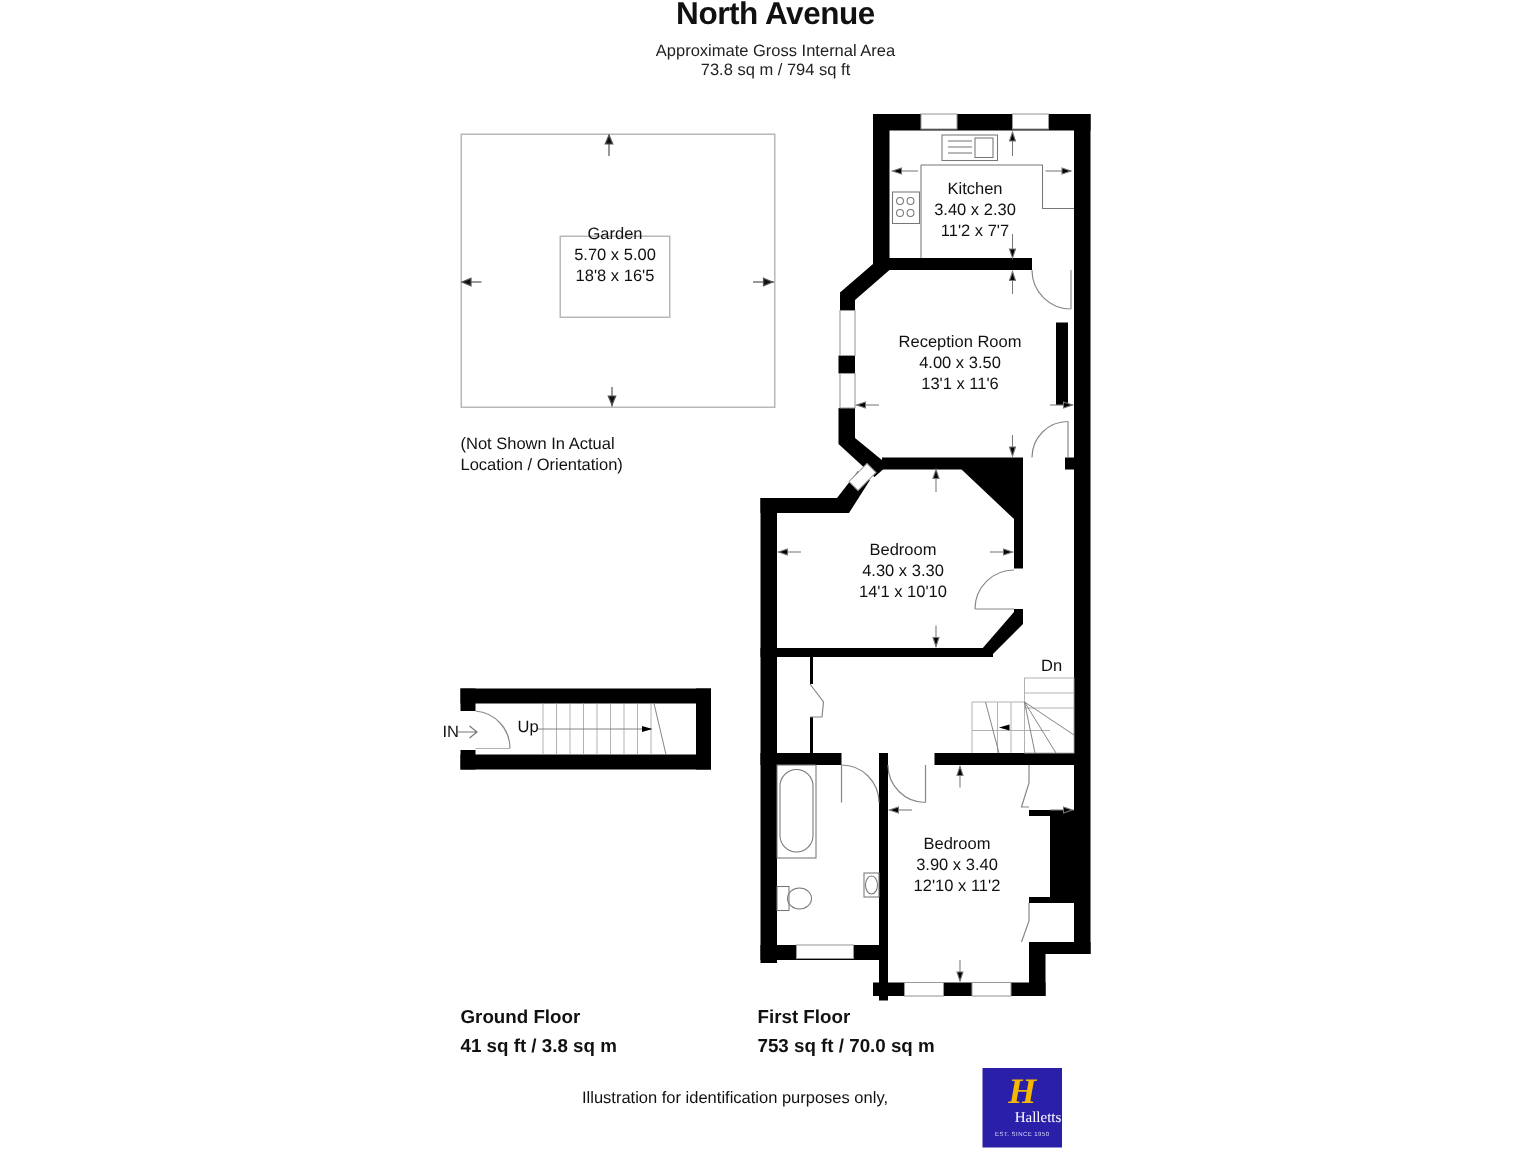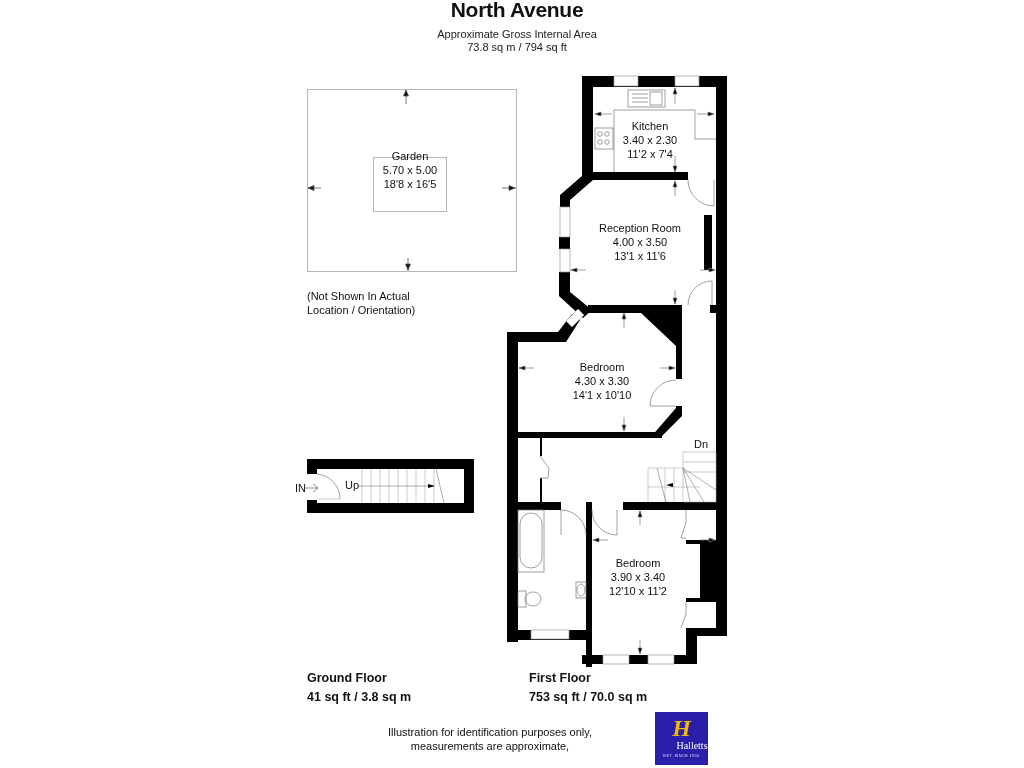--- a/index.html
+++ b/index.html
@@ -225,21 +225,21 @@
   <div>18'8 x 16'5</div>
 </div>
 <div class="abs" style="left:307px; top:289px; font-size:11px; line-height:14px;">
   <div>(Not Shown In Actual</div>
   <div>Location / Orientation)</div>
 </div>
 
 <div class="abs label" style="left:610px; top:119px; width:80px;">
   <div>Kitchen</div>
   <div>3.40 x 2.30</div>
-  <div>11'2 x 7'4</div>
+  <div>11'2 x 7'7</div>
 </div>
 <div class="abs label" style="left:590px; top:221px; width:100px;">
   <div>Reception Room</div>
   <div>4.00 x 3.50</div>
   <div>13'1 x 11'6</div>
 </div>
 <div class="abs label" style="left:562px; top:360px; width:80px;">
   <div>Bedroom</div>
   <div>4.30 x 3.30</div>
   <div>14'1 x 10'10</div>
@@ -251,27 +251,26 @@
 </div>
 
 <div class="abs" style="left:295px; top:482px; font-size:11px;">IN</div>
 <div class="abs" style="left:345px; top:479px; font-size:11px;">Up</div>
 <div class="abs" style="left:694px; top:438px; font-size:11px;">Dn</div>
 
 <div class="abs" style="left:307px; top:669px;">
   <div class="floor-name">Ground Floor</div>
   <div class="floor-name">41 sq ft / 3.8 sq m</div>
 </div>
-<div class="abs" style="left:505px; top:669px;margin-left:24px;">
+<div class="abs" style="left:505px; top:669px;">
   <div class="floor-name">First Floor</div>
   <div class="floor-name">753 sq ft / 70.0 sq m</div>
 </div>
 
 <div class="abs disclaimer" style="left:360px; top:726px; width:260px;">
   <div>Illustration for identification purposes only,</div>
-  <div>measurements are approximate,</div>
 </div>
 
 <div class="abs logo">
   <div class="logo-h">H</div>
   <div class="logo-name">Halletts</div>
   <div class="logo-tag">EST. SINCE 1950</div>
 </div>
 
 </body></html>

